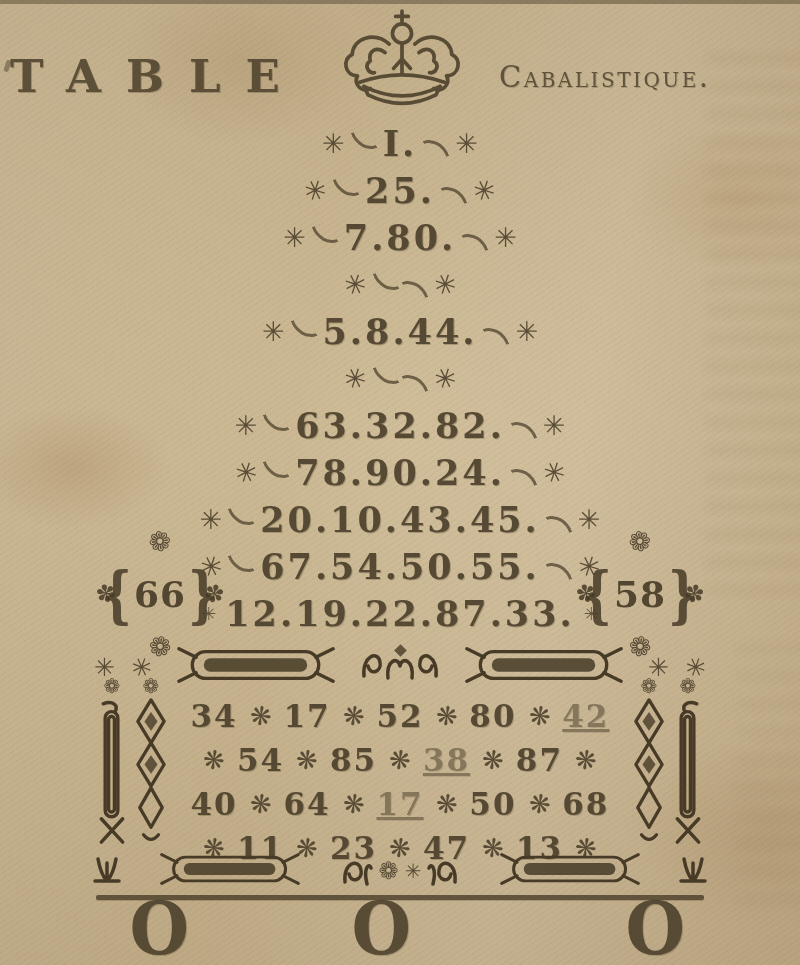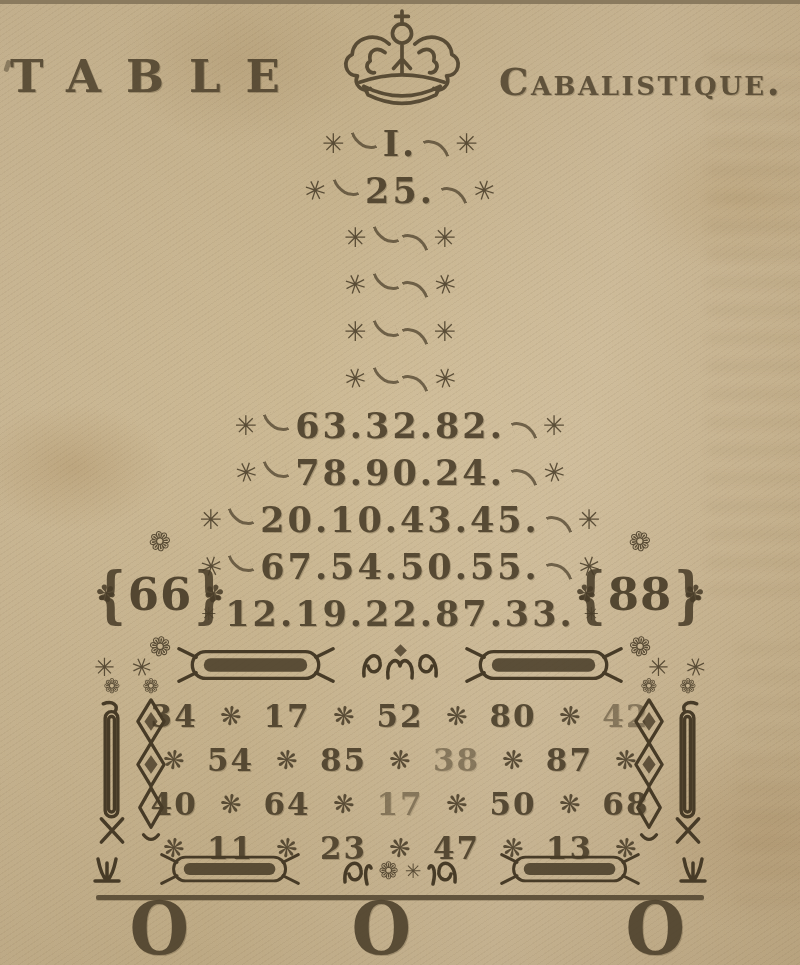--- a/index.html
+++ b/index.html
@@ -32,21 +32,21 @@
   .bleed.b2{top:640px;height:260px;width:70px;opacity:.35;}
   .stray-mark{position:absolute;left:5px;top:56px;width:5px;height:12px;background:var(--ink);opacity:.45;transform:rotate(18deg);border-radius:2px;}
 
   
   .title-left{
     position:absolute;left:10px;top:46px;font-size:45px;font-weight:bold;
     letter-spacing:25px;color:var(--ink);opacity:.82;white-space:nowrap;
     text-shadow:1px 1px 0 rgba(70,56,34,.35);
   }
   .title-right{
-    position:absolute;left:499px;top:56px;font-size:37px;font-weight:bold;
+    position:absolute;left:499px;top:56px;font-size:29px;font-weight:normal;
     font-variant:small-caps;letter-spacing:2.5px;opacity:.8;white-space:nowrap;
     text-shadow:1px 1px 0 rgba(70,56,34,.3);
     text-align:right;
   }
   .crown{position:absolute;left:336px;top:4px;opacity:.85;}
   svg .st{stroke:var(--ink);stroke-width:3.5;fill:none;stroke-linecap:round;stroke-linejoin:round;}
   svg .fl{fill:var(--ink);stroke:none;}
 
   
   .pyramid{position:absolute;left:0;right:0;top:116px;display:flex;flex-direction:column;align-items:center;}
@@ -58,39 +58,39 @@
   .arc{width:17px;height:20px;opacity:.7;}
   .arc-l{border-left:3px solid var(--ink);border-bottom:3px solid var(--ink);border-bottom-left-radius:100% 100%;transform:translateY(-3px) rotate(-20deg);}
   .arc-r{border-right:3px solid var(--ink);border-top:3px solid var(--ink);border-top-right-radius:100% 100%;transform:translateY(5px) rotate(-20deg);}
 
   
   .medallion{position:absolute;width:124px;height:124px;top:528px;}
   .medallion.left{left:98px;}
   .medallion.right{left:578px;}
   .med-core{position:absolute;left:50%;top:50%;transform:translate(-50%,-50%);display:flex;align-items:center;}
   .med-brace{font-size:46px;font-weight:bold;transform:scaleY(1.35);opacity:.85;}
-  .med-val{font-size:45px;font-weight:bold;letter-spacing:1px;opacity:.9;padding:0 2px;}
+  .med-val{font-size:36px;font-weight:bold;letter-spacing:1px;opacity:.9;padding:0 2px;}
   .wreath{position:absolute;font-size:24px;opacity:.85;line-height:1;}
   .wreath.w-top{left:50%;top:-4px;transform:translateX(-50%) rotate(-8deg);font-size:27px;}
   .wreath.w-bot{left:50%;bottom:-4px;transform:translateX(-50%) rotate(10deg);font-size:27px;}
   .wreath.w-left{left:-2px;top:50%;transform:translateY(-50%) rotate(-15deg);}
   .wreath.w-right{right:-2px;top:50%;transform:translateY(-50%) rotate(15deg);}
 
   
   .box{position:absolute;left:92px;top:638px;width:616px;height:258px;}
   .box-top{position:absolute;top:0;left:0;right:0;height:50px;display:flex;align-items:center;justify-content:space-between;}
   .starpair{display:flex;gap:16px;font-size:25px;opacity:.85;padding:0 2px;}
   .starpair span{line-height:1;}
   .starpair span:last-child{transform:rotate(20deg);}
 
   .grid{position:absolute;left:80px;right:80px;top:52px;}
-  .grow{height:44px;display:flex;align-items:center;justify-content:center;gap:22px;}
+  .grow{height:44px;display:flex;align-items:center;justify-content:center;gap:12px;}
   .gnum{font-size:31px;font-weight:bold;letter-spacing:2px;opacity:.88;text-shadow:1px 1px 0 rgba(70,56,34,.3);}
   .gstar{font-size:26px;opacity:.85;line-height:1;transform:rotate(8deg);}
-  .faded{opacity:.5;}
+  .faded{opacity:.5;text-decoration:underline;}
 
   .scol{position:absolute;top:34px;bottom:54px;width:76px;display:flex;justify-content:center;gap:8px;}
   .scol.left{left:2px;}
   .scol.right{right:2px;flex-direction:row-reverse;}
   .colwrap{display:flex;flex-direction:column;align-items:center;}
   .colflower{font-size:20px;opacity:.85;line-height:1;margin-bottom:2px;}
 
   .box-bottom{position:absolute;bottom:7px;left:0;right:0;height:44px;display:flex;align-items:center;justify-content:space-between;}
   .cluster{display:flex;align-items:center;gap:6px;}
   .cluster .cf{font-size:24px;opacity:.85;line-height:1;}
@@ -141,32 +141,34 @@
     <div class="prow">
       <span class="star">✳</span>
         <span class="arc arc-l"></span>
       <span class="num">25.</span>
       <span class="arc arc-r"></span>
         <span class="star">✳</span>
     </div>
     <div class="prow">
       <span class="star">✳</span>
         <span class="arc arc-l"></span>
-      <span class="arc arc-r"></span>
-        <span class="star">✳</span>
-    </div>
-    <div class="prow">
-      <span class="star">✳</span>
-        <span class="arc arc-l"></span>
-      <span class="arc arc-r"></span>
-        <span class="star">✳</span>
-    </div>
-    <div class="prow">
-      <span class="star">✳</span>
-        <span class="arc arc-l"></span>
+      <span class="num">7.80.</span>
+      <span class="arc arc-r"></span>
+        <span class="star">✳</span>
+    </div>
+    <div class="prow">
+      <span class="star">✳</span>
+        <span class="arc arc-l"></span>
+      <span class="arc arc-r"></span>
+        <span class="star">✳</span>
+    </div>
+    <div class="prow">
+      <span class="star">✳</span>
+        <span class="arc arc-l"></span>
+      <span class="num">5.8.44.</span>
       <span class="arc arc-r"></span>
         <span class="star">✳</span>
     </div>
     <div class="prow">
       <span class="star">✳</span>
         <span class="arc arc-l"></span>
       <span class="arc arc-r"></span>
         <span class="star">✳</span>
     </div>
     <div class="prow">
@@ -215,21 +217,21 @@
       <span class="med-brace">}</span>
     </span>
   </div>
   <div class="medallion right">
     <span class="wreath w-top">❁</span>
     <span class="wreath w-bot">❁</span>
     <span class="wreath w-left">✽</span>
     <span class="wreath w-right">✽</span>
     <span class="med-core">
       <span class="med-brace">{</span>
-      <span class="med-val">88</span>
+      <span class="med-val">58</span>
       <span class="med-brace">}</span>
     </span>
   </div>
 
   <div class="box">
     <div class="box-top">
       <span class="starpair">
         <span>✳</span>
         <span>✳</span>
       </span>

